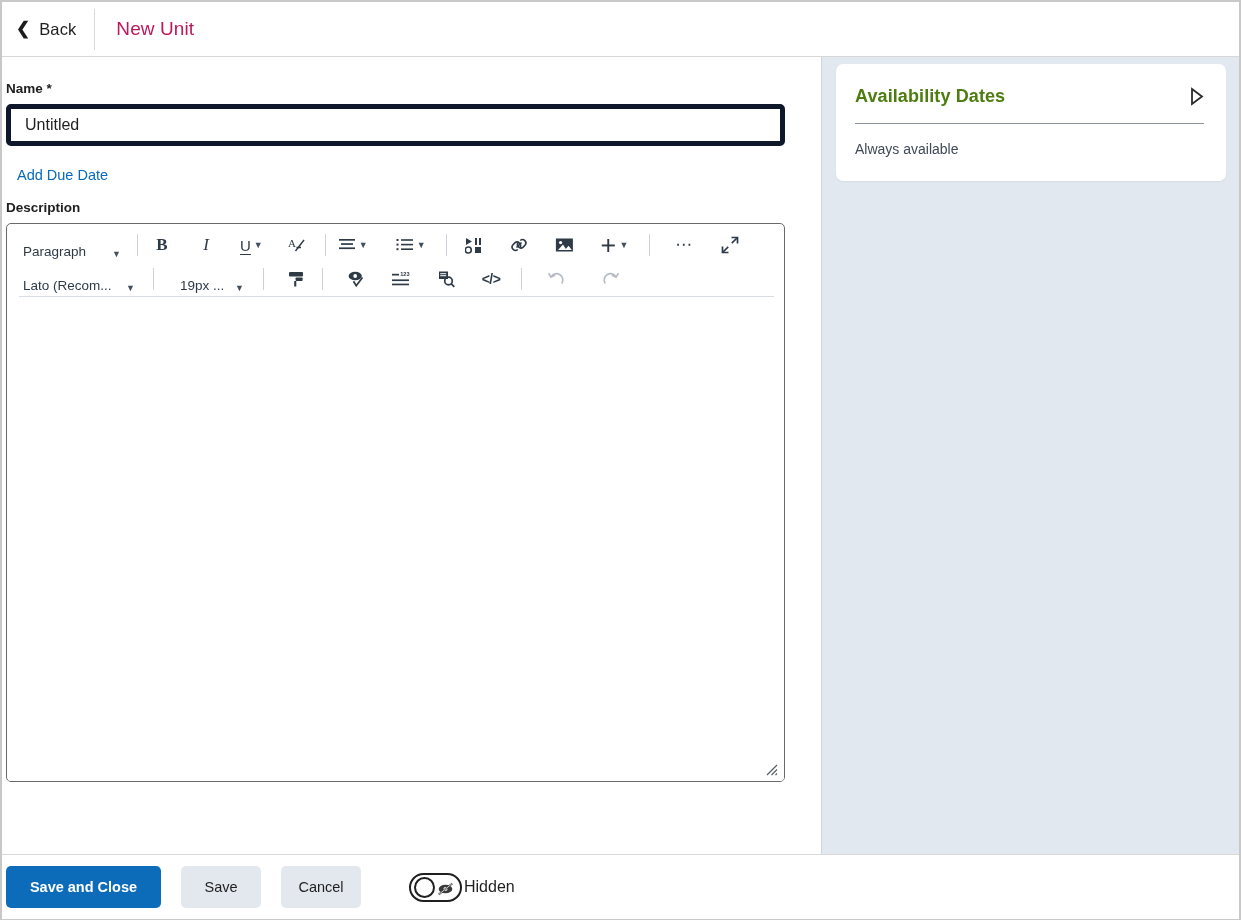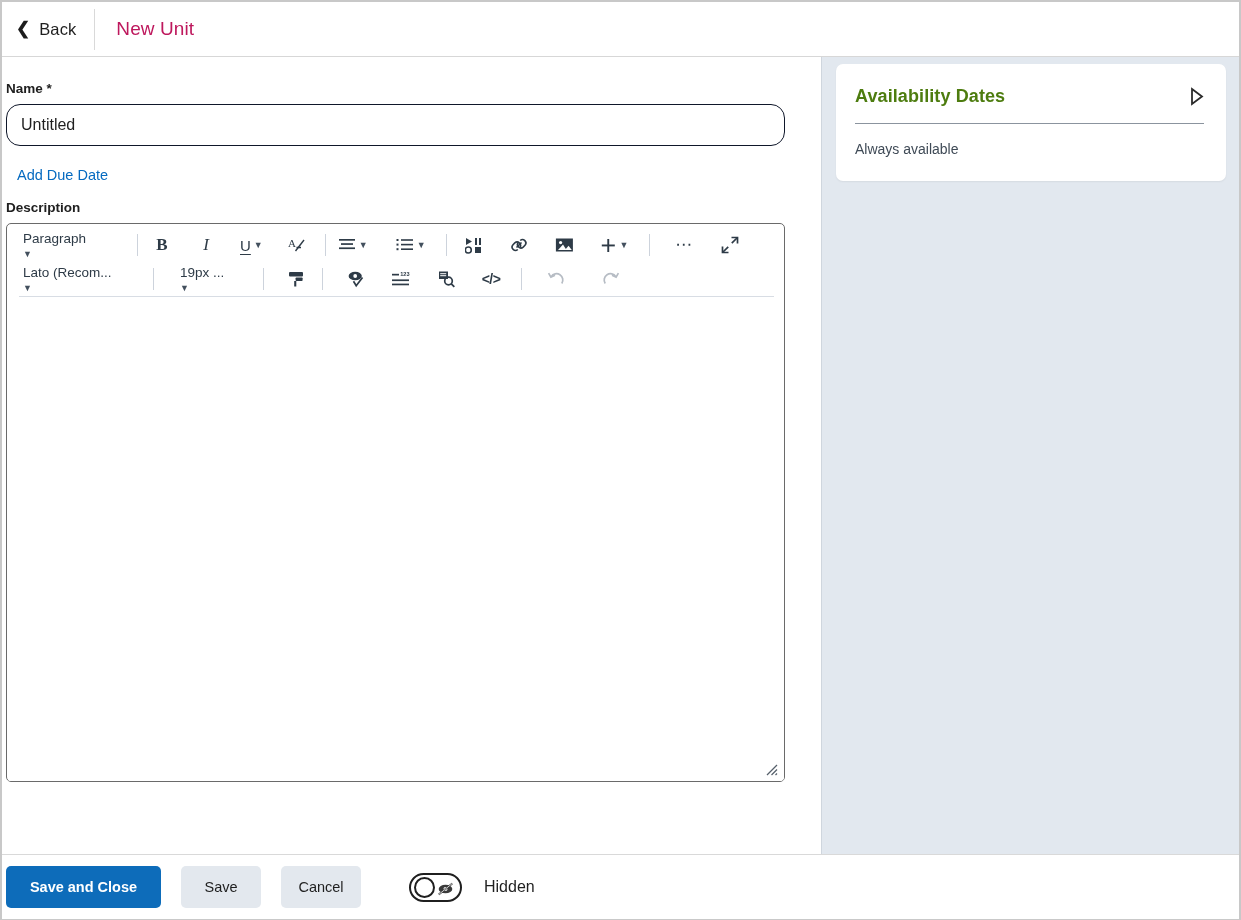--- a/index.html
+++ b/index.html
@@ -55,21 +55,21 @@
     background: #ffffff;
     padding: 24px 0 0 4px;
   }
   .field-label {
     font-size: 13.5px; font-weight: bold; color: #202020;
     margin-bottom: 8px;
   }
   .req-star { font-weight: bold; color: #202020; }
   .name-input {
     width: 779px; height: 42px;
-    border: 1px solid #0f172a; border-radius: 14px;
+    border: 5px solid #0f172a; border-radius: 5px;
     background: #fff;
     font-size: 16px; color: #1f1f1f;
     padding: 0 14px;
     font-family: "Liberation Sans", sans-serif;
     outline: none;
   }
   .add-due-date {
     display: inline-block;
     margin-top: 21px; margin-left: 11px;
     font-size: 14.5px; color: #056ac0; cursor: pointer;
@@ -98,26 +98,25 @@
     width: 1px; height: 22px; background: #cdd3dc;
     margin: 0 8px;
   }
   .tb-btn {
     display: flex; align-items: center; justify-content: center;
     height: 28px; min-width: 28px; padding: 0 4px;
     cursor: pointer; border-radius: 3px;
     color: #2e3b47;
   }
   .tb-select {
-    display: flex; align-items: flex-start; gap: 1px;
+    display: flex; align-items: flex-end; gap: 1px;
     height: 28px; padding: 0 8px 0 6px;
     cursor: pointer; border-radius: 3px;
     font-size: 13.5px; color: #2e3b47;
     white-space: nowrap;
-    flex-direction: column;
   }
   .caret { font-size: 9px; color: #43505e; line-height: 1; }
   .caret-sm { font-size: 9px; color: #43505e; margin-left: 3px; }
   .tb-fill { flex: 1 1 auto; }
   .tb-underline {
     position: absolute; left: 12px; top: 72px;
     width: 755px; height: 1px; background: #d8dde4;
   }
   .editor-body {
     position: absolute; left: 1px; top: 74px;
@@ -184,21 +183,21 @@
   }
   .btn-primary {
     background: #0d6cba; color: #ffffff; font-weight: bold;
     width: 155px; margin-left: 2px;
   }
   .btn-secondary {
     background: #e3e8ee; color: #1f1f1f;
     width: 80px; margin-left: 20px;
   }
   .toggle-wrap {
-    display: flex; align-items: center; gap: 22px; margin-left: 48px;
+    display: flex; align-items: center; gap: 2px; margin-left: 48px;
     cursor: pointer;
   }
   .toggle {
     position: relative;
     width: 53px; height: 29px;
     border: 2px solid #1f1f1f; border-radius: 15px;
     background: #ffffff;
     display: flex; align-items: center;
   }
   .toggle-knob {

